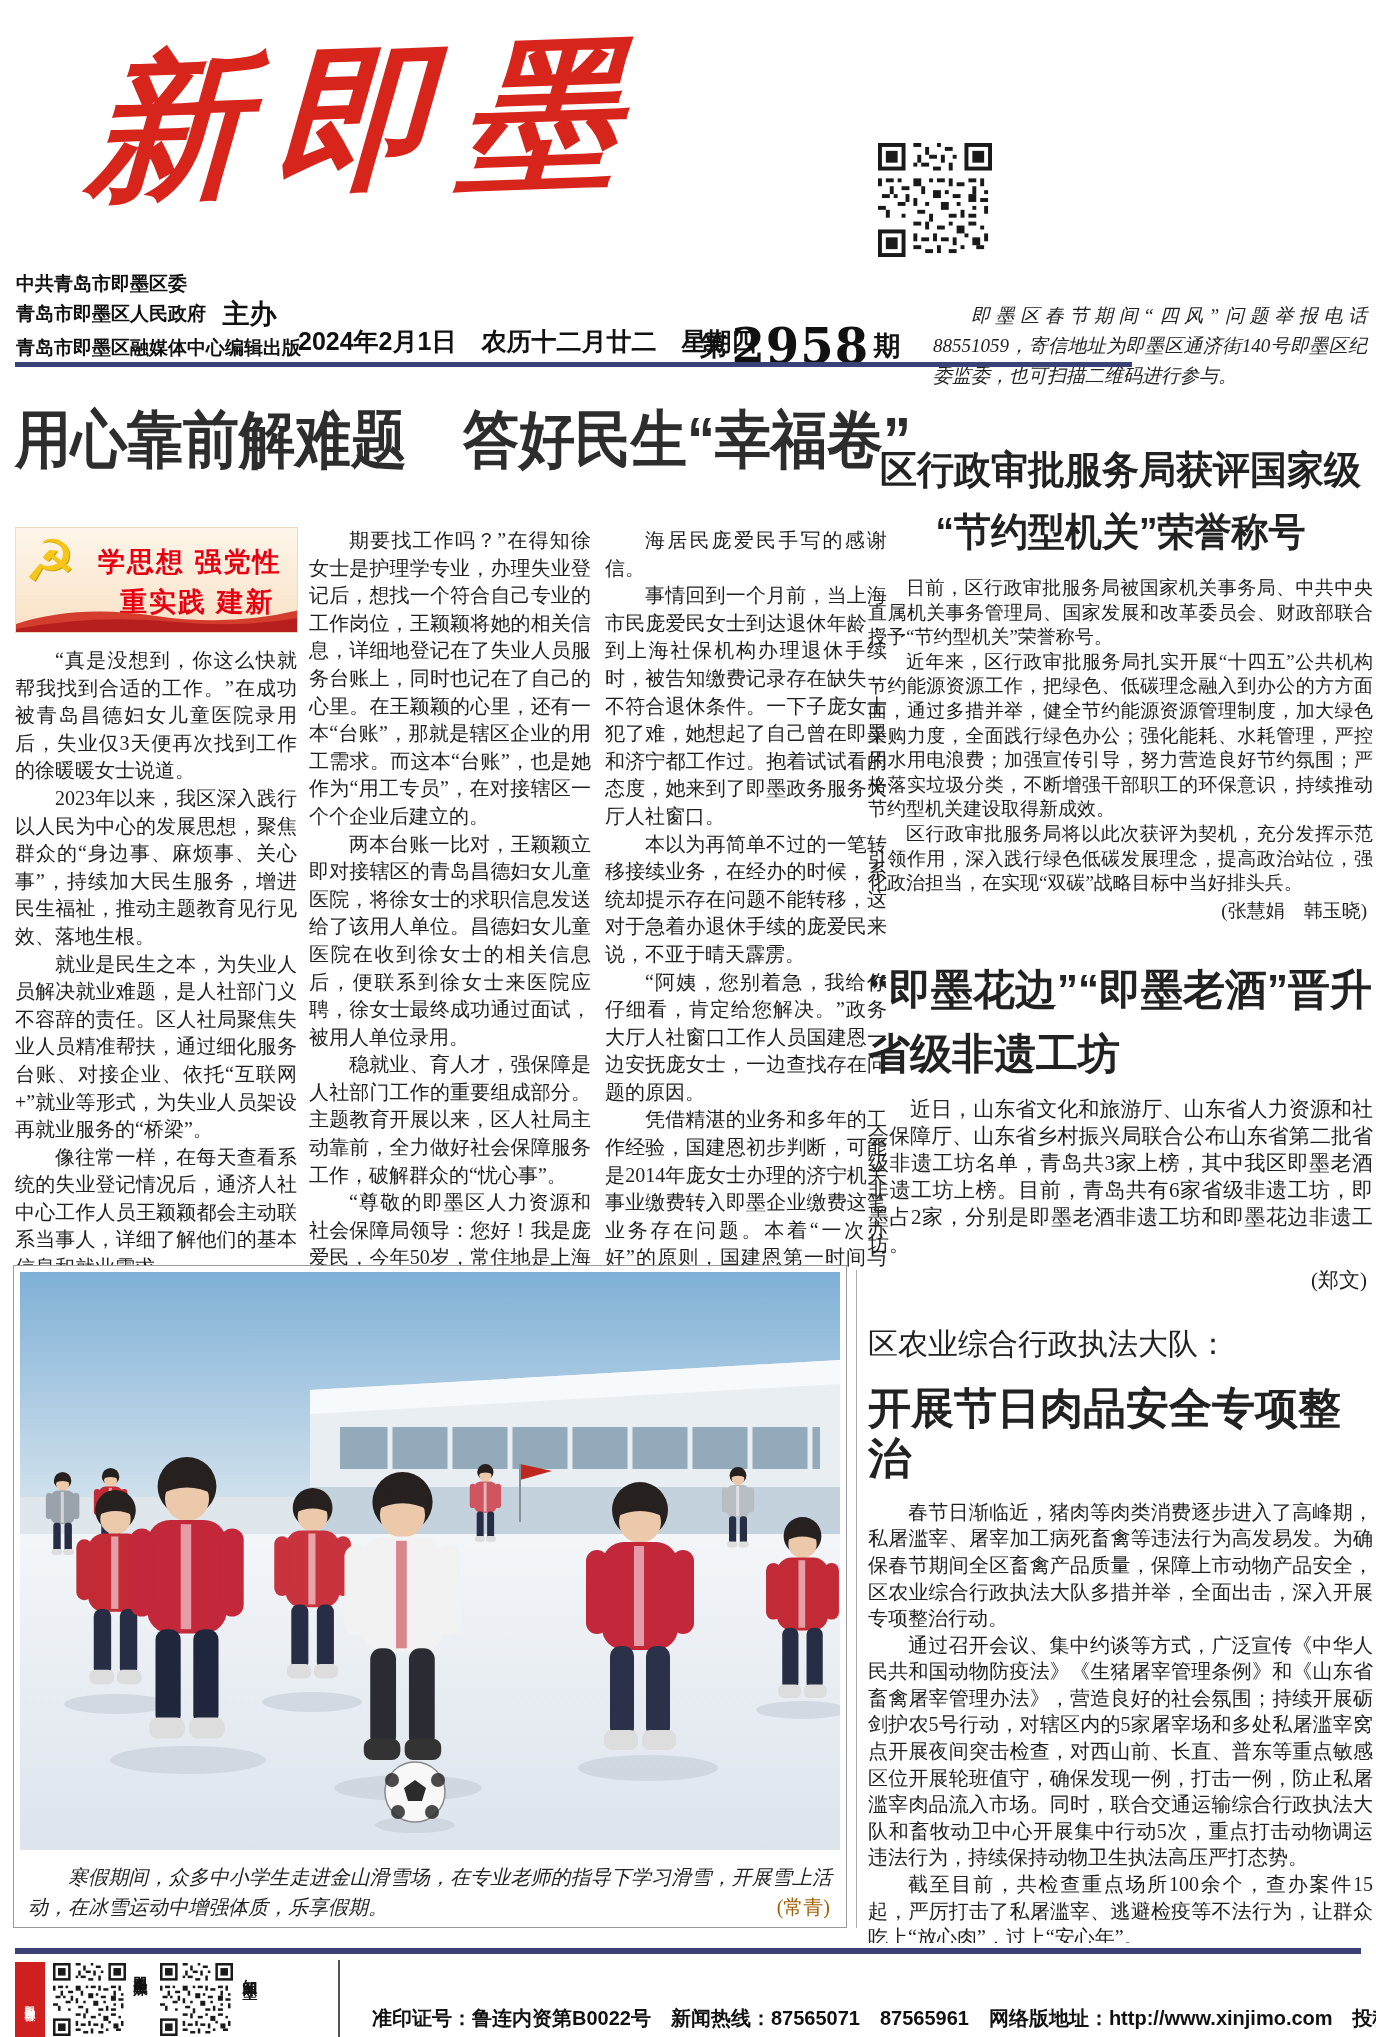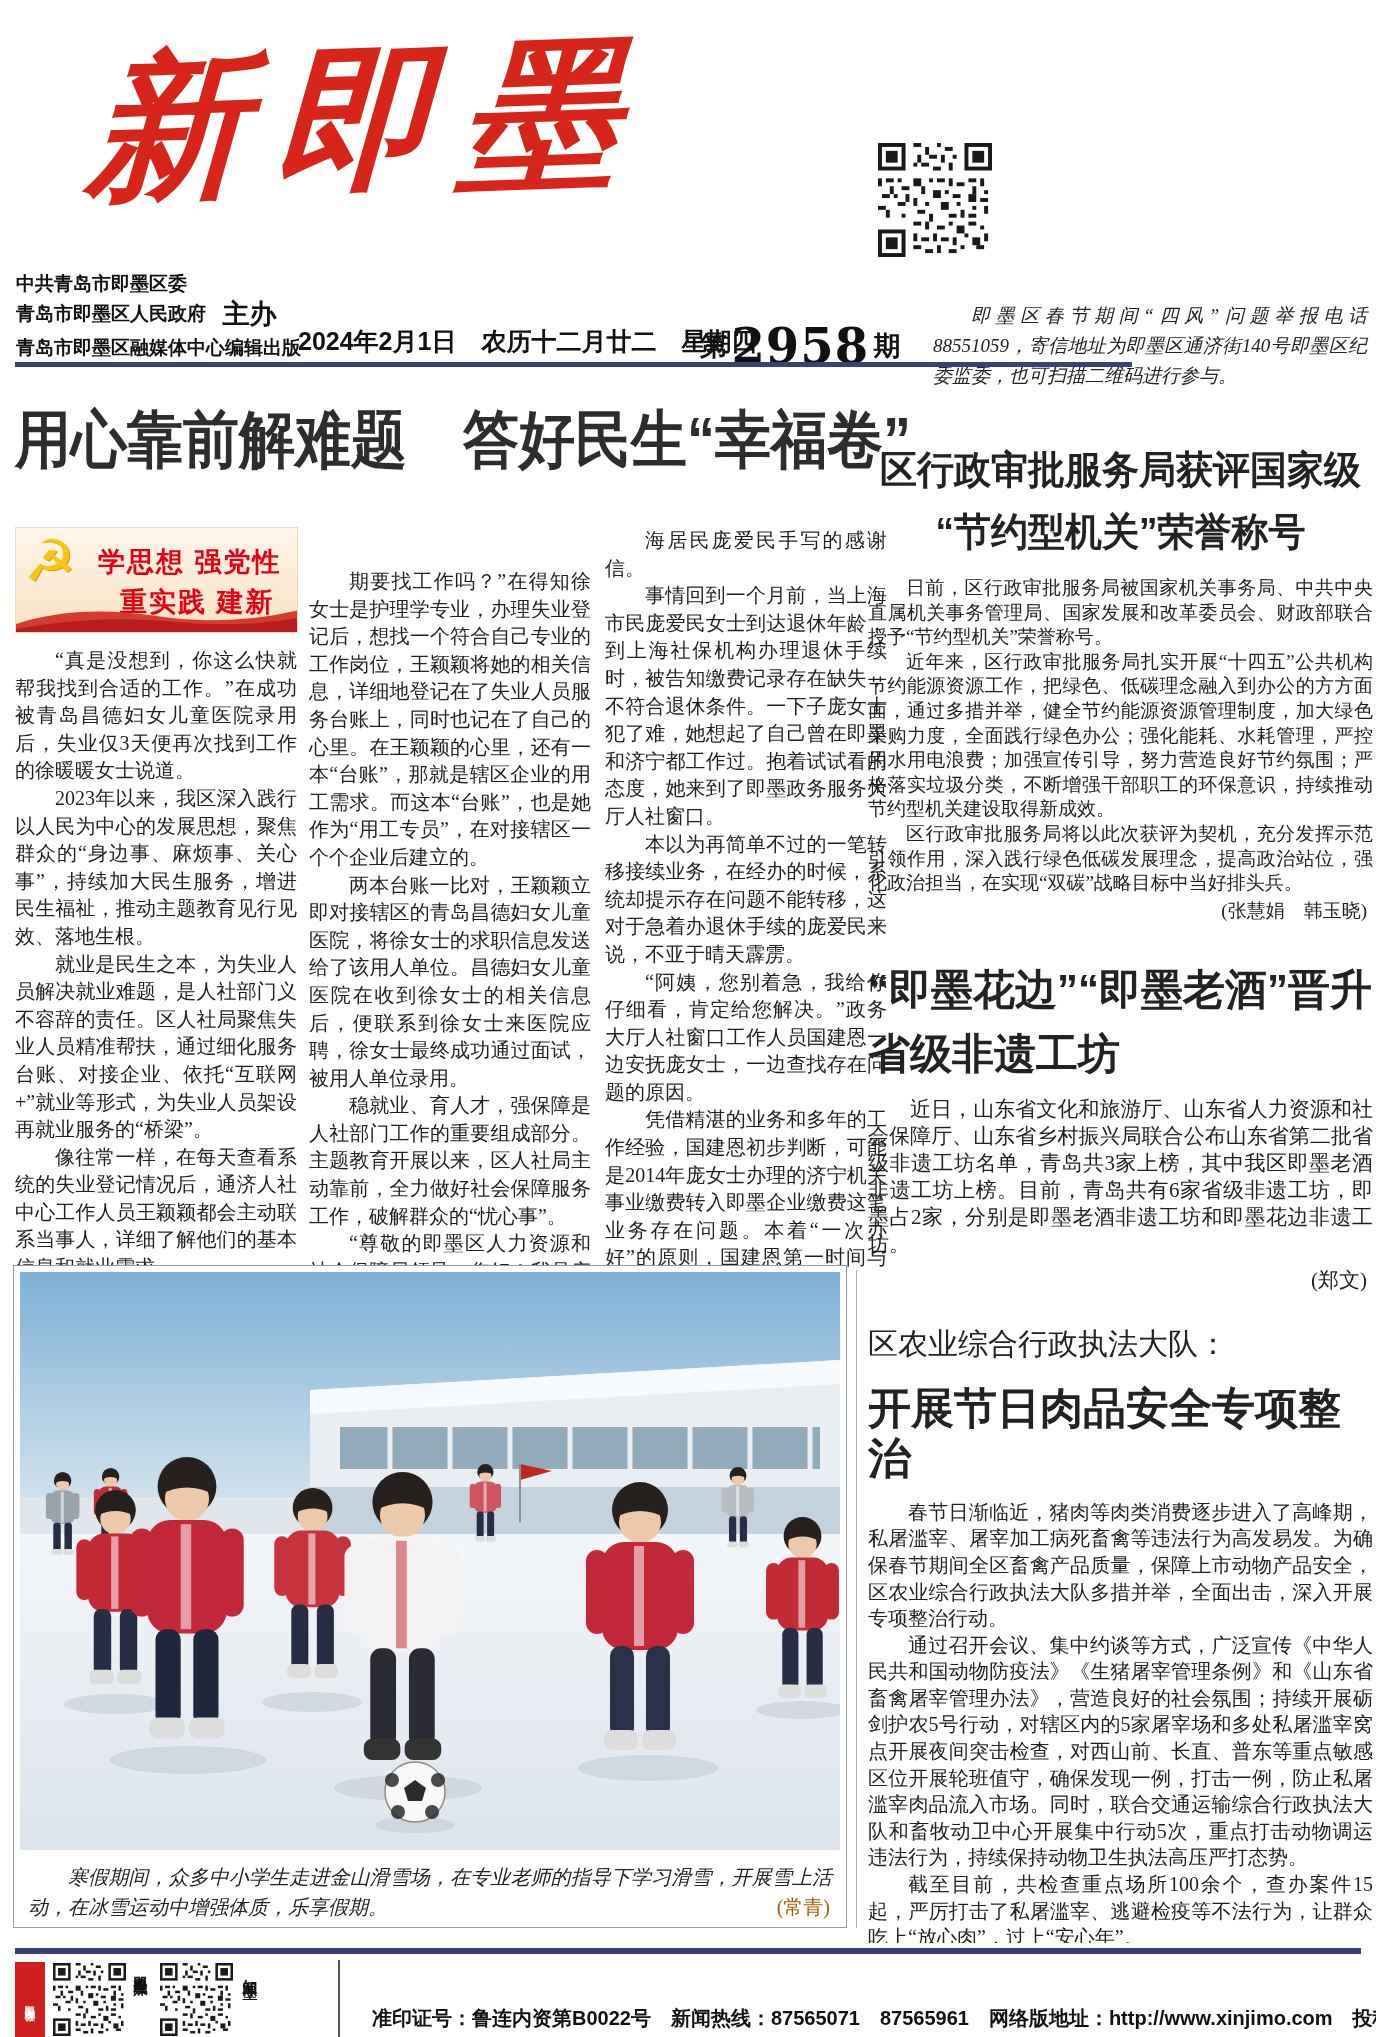--- a/index.html
+++ b/index.html
@@ -37,21 +37,21 @@
   .slogan .emblem{position:absolute;left:8px;top:4px;font-size:58px;line-height:58px;
         color:#f5c518;text-shadow:1px 1px 0 #caa20a;font-family:"DejaVu Sans",sans-serif;}
   .slogan .s1{position:absolute;left:82px;top:16px;font-size:27px;font-weight:bold;
         color:var(--slogan_red,#e60012);font-family:"Liberation Sans",sans-serif;letter-spacing:2px;}
   .slogan .s2{position:absolute;left:104px;top:56px;font-size:27px;font-weight:bold;
         color:var(--slogan_red,#e60012);font-family:"Liberation Sans",sans-serif;letter-spacing:2px;}
   .slogan svg.wave{position:absolute;left:0;bottom:0;width:283px;height:30px;}
   .col{position:absolute;width:282px;font-size:20px;line-height:27.6px;text-align:justify;overflow:hidden;}
   .col p{margin:0;text-indent:2em;}
   .col1{left:15px;top:647px;height:628px;}
-  .col2{left:309px;top:527px;height:748px;margin-top:41px;}
+  .col2{left:309px;top:527px;height:748px;}
   .col3{left:605px;top:527px;height:748px;}
   
   .photo-frame{position:absolute;left:13px;top:1265px;width:834px;height:663px;
         border:1px solid #9b9b9b;box-sizing:border-box;background:#fff;}
   .photo-frame svg.photo-svg{position:absolute;left:6px;top:6px;width:820px;height:578px;display:block;}
   .caption{position:absolute;left:14px;top:596px;width:804px;font-size:20px;line-height:30px;
         text-align:justify;font-style:italic;color:#222;}
   .caption p{margin:0;text-indent:2em;}
   .credit{position:absolute;right:16px;top:628px;font-size:20px;color:#a16207;}
   .vdivider{position:absolute;left:856px;top:1270px;width:1px;height:658px;background:#adadad;}

